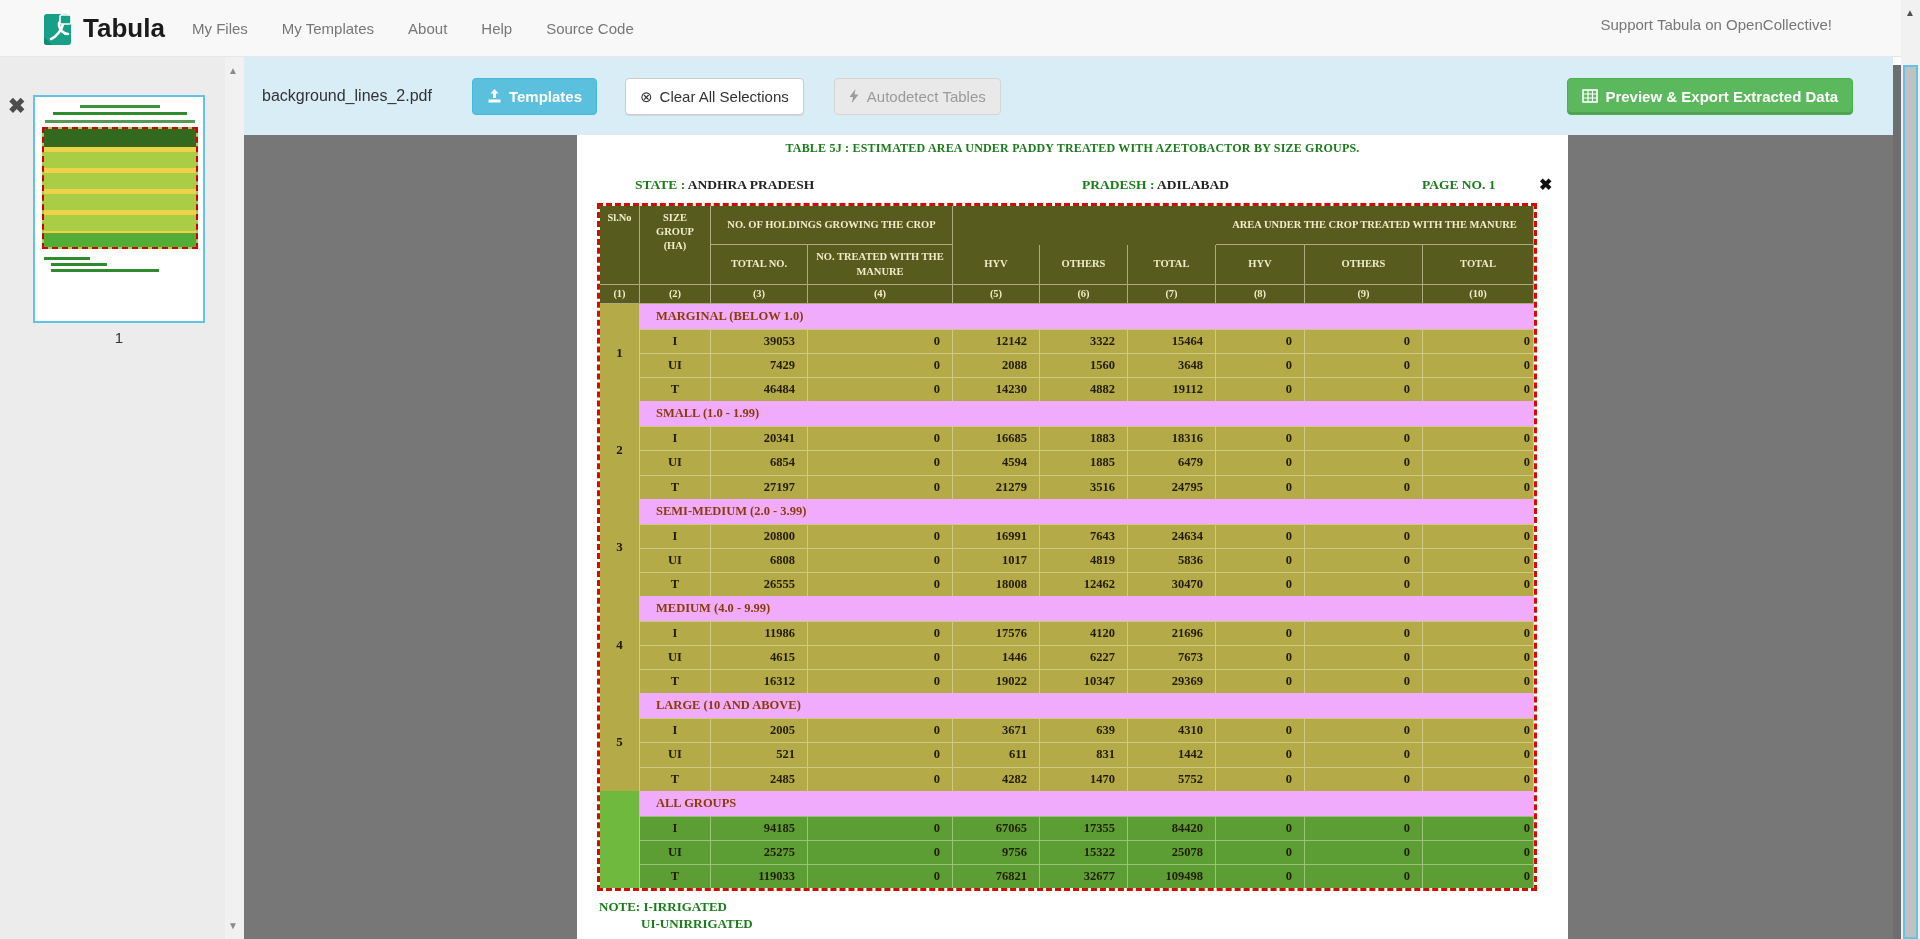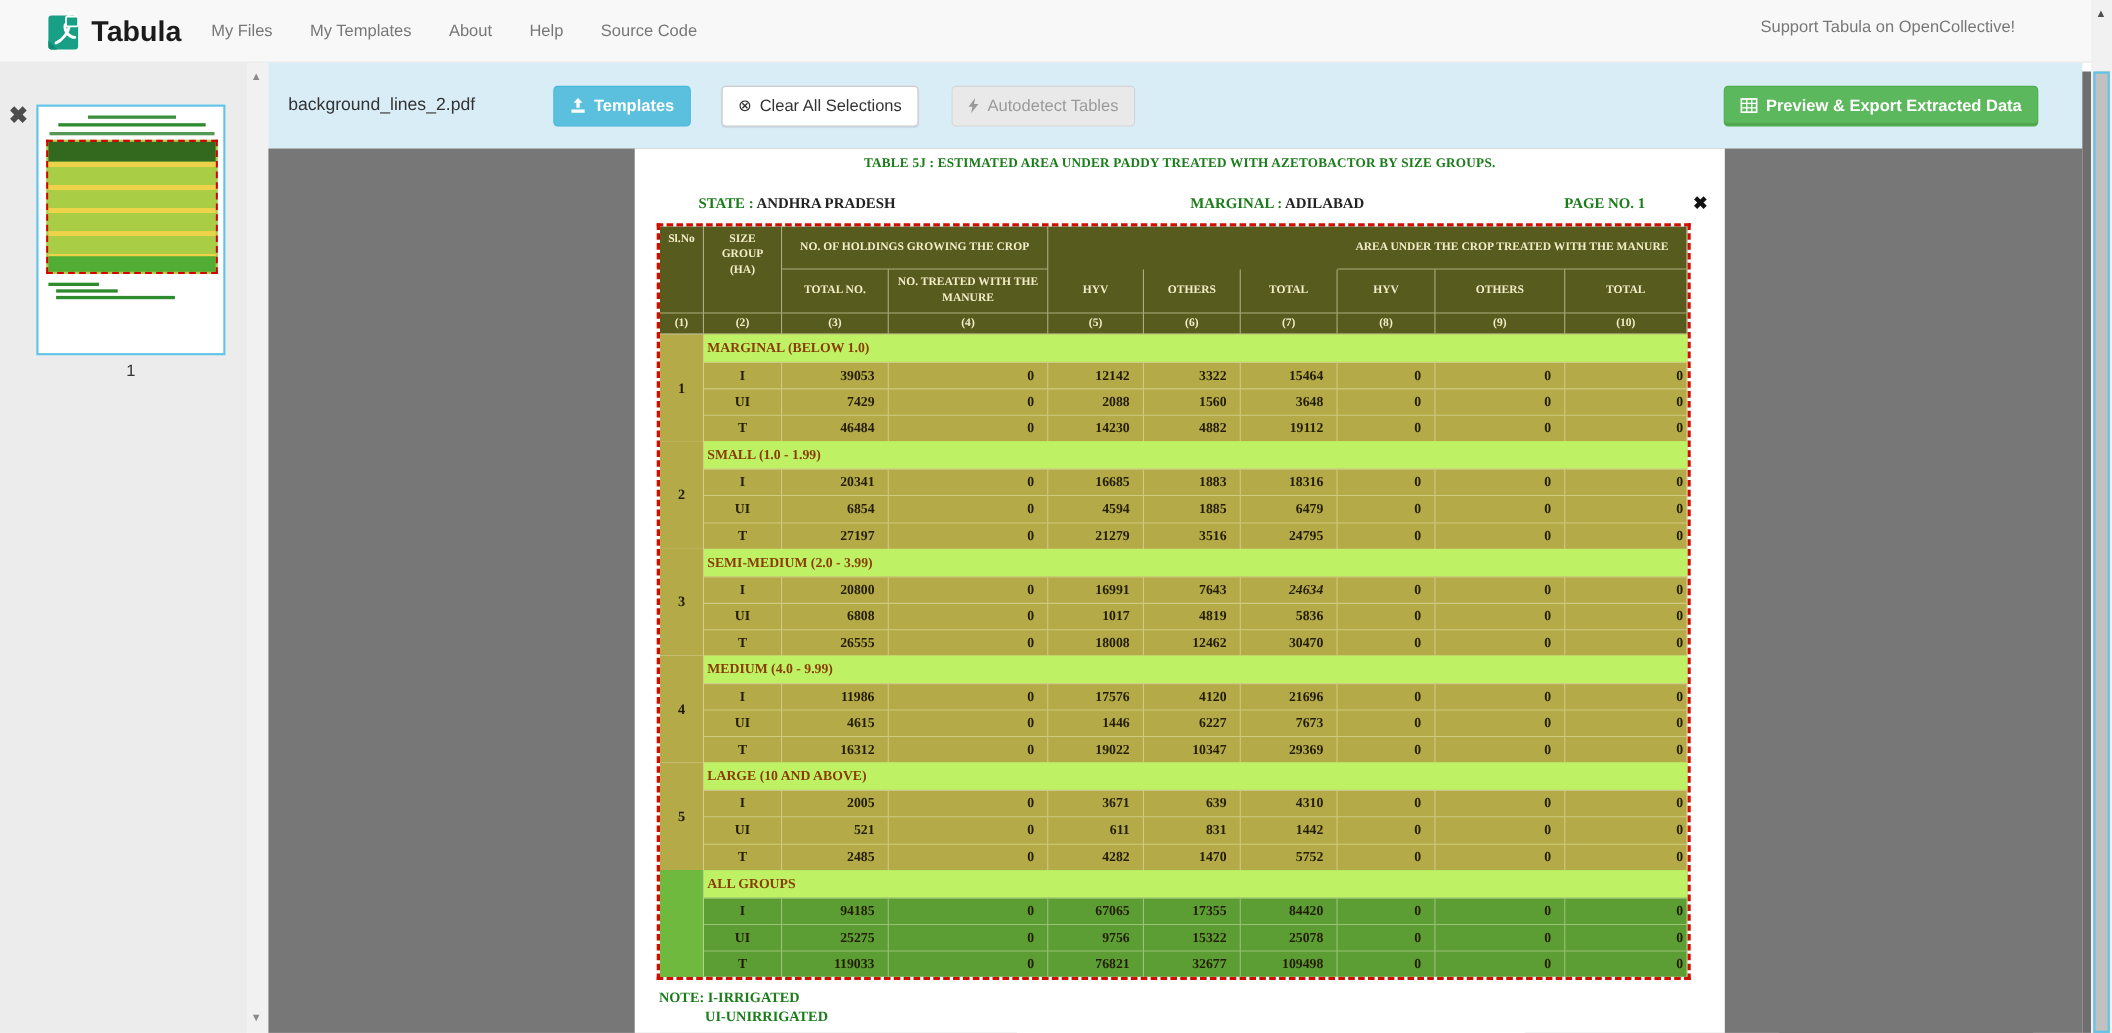--- a/index.html
+++ b/index.html
@@ -38,21 +38,21 @@
   .side-scroll .up   { position:absolute; top:8px;  left:3px; font-size:10px; color:#8a8a8a; }
   .side-scroll .down { position:absolute; bottom:8px; left:3px; font-size:10px; color:#8a8a8a; }
 
   
   .main { position:absolute; left:244px; top:57px; width:1649px; height:882px; }
   .toolbar { position:absolute; left:0; top:0; width:100%; height:78px; background:#d9edf7;
              display:flex; align-items:center; }
   .filename { margin-left:18px; font-size:16px; color:#333; }
   .btn { display:inline-flex; align-items:center; gap:7px; border-radius:4px; font-size:15px;
          padding:9px 14px; cursor:pointer; border:1px solid transparent; white-space:nowrap; }
-  .btn-templates { margin-left:71px; background:#5bc0de; border-color:#46b8da; color:#fff; font-weight:bold; }
+  .btn-templates { margin-left:40px; background:#5bc0de; border-color:#46b8da; color:#fff; font-weight:bold; }
   .btn-clear { margin-left:28px; background:#fff; border-color:#ccc; color:#333;
                box-shadow:0 1px 1px rgba(0,0,0,.08); }
   .btn-auto { margin-left:30px; background:#e9e9e9; border-color:#d5d5d5; color:#9a9a9a; cursor:default; }
   .btn-export { margin-left:auto; margin-right:40px; background:#5cb85c; border-color:#4cae4c;
                 color:#fff; font-weight:bold; box-shadow:inset 0 -2px 0 rgba(0,0,0,.12); }
   .gly { font-size:15px; line-height:1; }
 
   
   .viewer { position:absolute; left:0; top:78px; width:100%; height:804px; background:#777; }
   .pdf-page { position:absolute; left:333px; top:0; width:991px; height:804px; background:#fff;
@@ -76,22 +76,22 @@
            line-height:1.35; }
   .hcell.top { align-items:flex-start; padding-top:5px; }
   .tbody { flex:1; display:flex; flex-direction:column; }
   .section { flex:1; display:grid; background:#b4aa48;
              grid-template-columns:40px 71px 97px 145px 87px 88px 88px 89px 118px 1fr;
              grid-template-rows:25px 1fr 1fr 1fr; }
   .section.green { background:#5c9e33; }
   .slno { grid-column:1; grid-row:1/5; display:flex; align-items:center; justify-content:center;
           font-weight:bold; font-size:13px; color:#20190a; border-right:1px solid rgba(250,248,220,.45); }
   .section.green .slno { background:#6fb93f; }
-  .band { grid-column:2/11; grid-row:1; background:#bef264; color:#8a3c05; font-weight:bold;
-          font-size:12.5px; display:flex; align-items:center; padding-left:3px; }
+  .band { grid-column:2/11; grid-row:1; background:#f0abfc; color:#8a3c05; font-weight:bold;
+          font-size:12.5px; display:flex; align-items:center; padding-left:16px; }
   .cell { font-size:12.5px; font-weight:bold; color:#241d05; display:flex; align-items:center;
           border-right:1px solid rgba(250,248,220,.40); border-top:1px solid rgba(250,248,220,.40); }
   .cell.lab { justify-content:center; }
   .cell.num { justify-content:flex-end; padding-right:12px; }
   .cell.last { padding-right:3px; }
 
   .pdf-note { position:absolute; font-size:13px; font-weight:bold; color:#1a7c1a; }
 
   
   .inner-scroll { position:absolute; left:1893px; top:65px; width:8px; height:874px; background:#6e6e6e; }
@@ -188,21 +188,21 @@
 
   <div class="viewer">
     <div class="pdf-page">
       <div class="pdf-title">TABLE 5J : ESTIMATED AREA UNDER PADDY  TREATED WITH AZETOBACTOR BY SIZE GROUPS.</div>
 
       <span class="meta" style="left:58px;">
         <span class="green-txt">STATE :</span>
         <span class="dark-txt">ANDHRA PRADESH</span>
       </span>
       <span class="meta" style="left:505px;">
-        <span class="green-txt">MARGINAL :</span>
+        <span class="green-txt">PRADESH :</span>
         <span class="dark-txt">ADILABAD</span>
       </span>
       <span class="meta green-txt" style="left:845px;">PAGE NO. 1</span>
       <span class="sel-close">✖</span>
 
       <div class="selection">
         <div class="thead" id="table-header">
             <div class="hcell top" style="grid-area: 1 / 1 / 3;">Sl.No</div>
             <div class="hcell top" style="grid-area: 1 / 2 / 3;">SIZE GROUP (HA)</div>
             <div class="hcell" style="grid-area: 1 / 3 / auto / 5;">NO. OF HOLDINGS GROWING THE CROP</div>
@@ -290,21 +290,21 @@
               <div class="cell num last" style="grid-area: 4 / 10;">0</div>
             </div>
             <div class="section">
               <div class="slno">3</div>
               <div class="band" style="grid-row: 1;">SEMI-MEDIUM (2.0 - 3.99)</div>
               <div class="cell lab" style="grid-area: 2 / 2;">I</div>
               <div class="cell num" style="grid-area: 2 / 3;">20800</div>
               <div class="cell num" style="grid-area: 2 / 4;">0</div>
               <div class="cell num" style="grid-area: 2 / 5;">16991</div>
               <div class="cell num" style="grid-area: 2 / 6;">7643</div>
-              <div class="cell num" style="grid-area: 2 / 7; font-style: italic;">24634</div>
+              <div class="cell num" style="grid-area: 2 / 7;">24634</div>
               <div class="cell num" style="grid-area: 2 / 8;">0</div>
               <div class="cell num" style="grid-area: 2 / 9;">0</div>
               <div class="cell num last" style="grid-area: 2 / 10;">0</div>
               <div class="cell lab" style="grid-area: 3 / 2;">UI</div>
               <div class="cell num" style="grid-area: 3 / 3;">6808</div>
               <div class="cell num" style="grid-area: 3 / 4;">0</div>
               <div class="cell num" style="grid-area: 3 / 5;">1017</div>
               <div class="cell num" style="grid-area: 3 / 6;">4819</div>
               <div class="cell num" style="grid-area: 3 / 7;">5836</div>
               <div class="cell num" style="grid-area: 3 / 8;">0</div>

